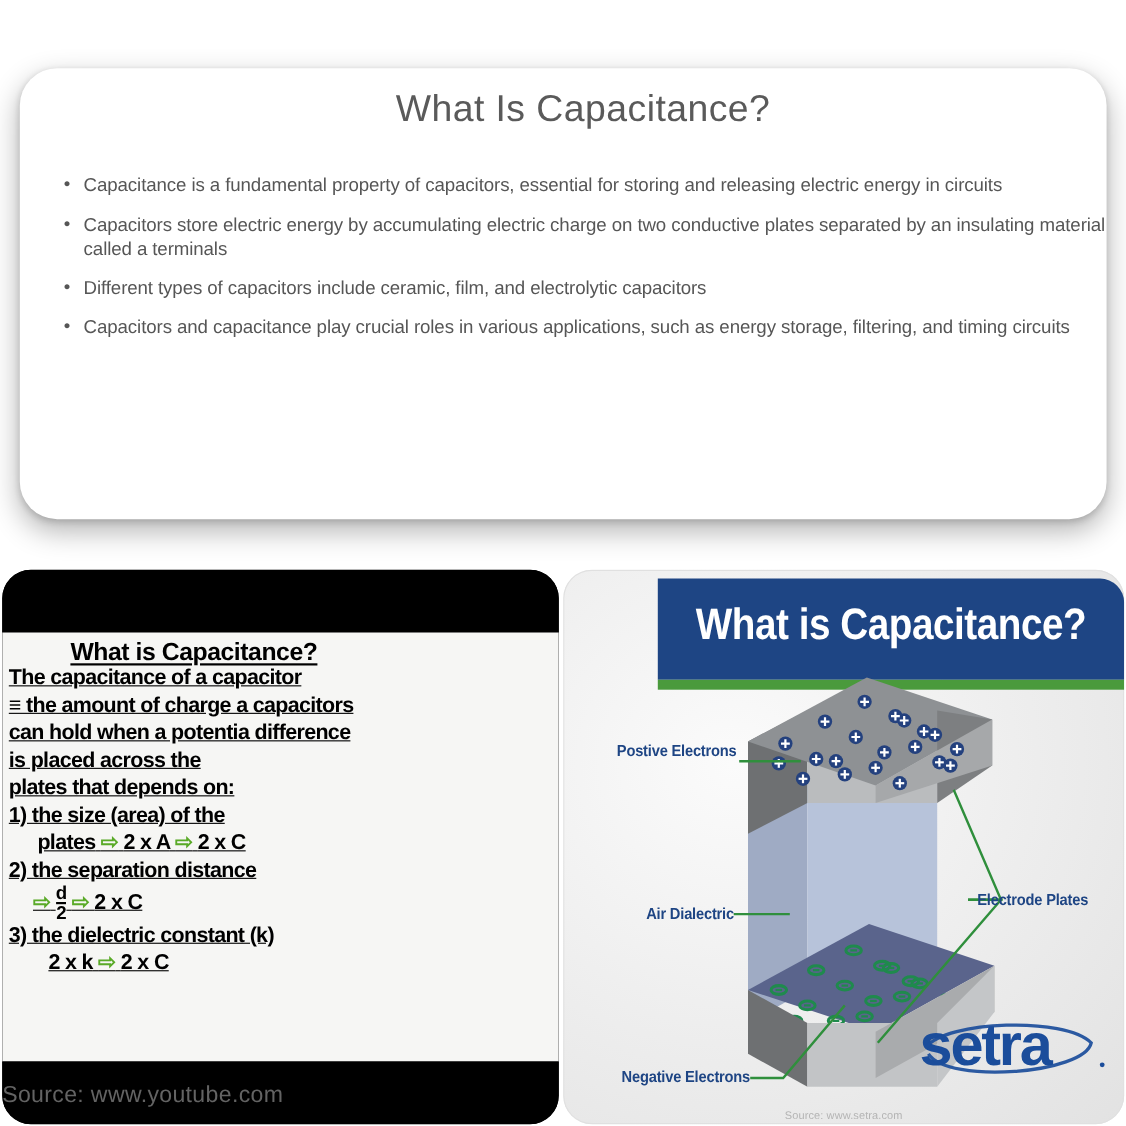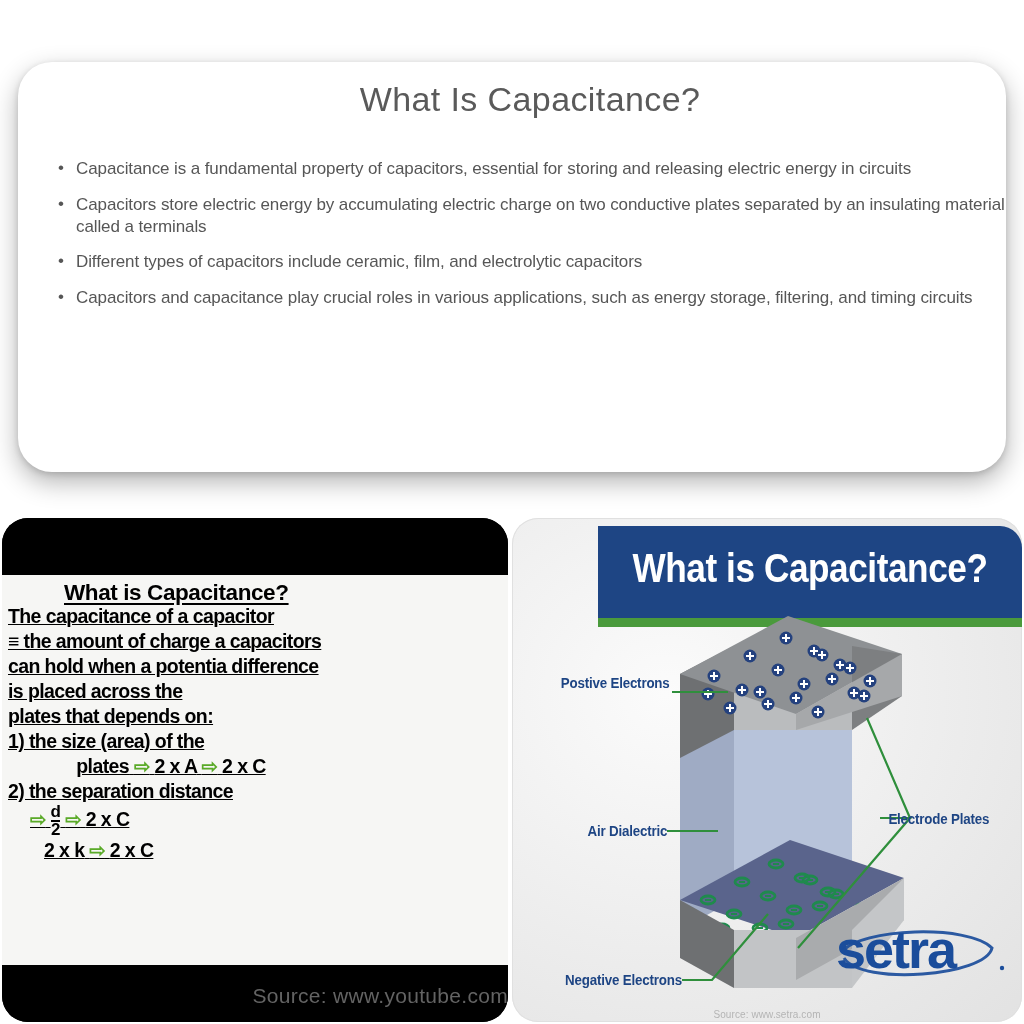--- a/index.html
+++ b/index.html
@@ -50,21 +50,21 @@
 
   
   .panel{position:absolute;top:518px;height:504px;border-radius:26px;overflow:hidden;}
 
   
   #panel-left{left:2px;width:506px;background:#000;}
   #yt-top-band{position:absolute;left:0;top:0;width:100%;height:57px;background:#000;}
   #yt-white{position:absolute;left:0;top:57px;width:100%;height:390px;background:#f6f6f4;}
   #yt-bottom-band{position:absolute;left:0;bottom:0;width:100%;height:57px;background:#000;}
   #yt-source{
-    position:absolute;left:0;bottom:14px;width:100%;text-align:right;
+    position:absolute;left:0;bottom:14px;width:100%;text-align:left;
     color:#636363;font-size:21px;font-weight:300;letter-spacing:.3px;
   }
   #yt-heading{
     position:absolute;left:62px;top:62px;font-size:22.5px;font-weight:bold;
     color:#000;text-decoration:underline;text-underline-offset:3px;
     letter-spacing:-.4px;
   }
   #yt-body{
     position:absolute;left:6px;top:86px;width:300px;
     font-size:19.5px;font-weight:bold;line-height:1.28;color:#000;
@@ -124,39 +124,40 @@
   <div id="yt-heading">What is Capacitance?</div>
 
   <div id="yt-body">
     <div>The capacitance of a capacitor</div>
     <div>≡ the amount of charge a capacitors</div>
     <div>can hold when a potentia difference</div>
     <div>is placed across the</div>
     <div>plates that depends on:</div>
 
     <div>1) the size (area) of the</div>
-    <div style="padding-left:26px;text-align:center;">
+    <div style="padding-left:26px;">
       <span>plates</span>
       <span class="garrow">⇨</span>
       <span>2 x A</span>
       <span class="garrow">⇨</span>
       <span>2 x C</span>
     </div>
 
     <div>2) the separation distance</div>
     <div style="padding-left:22px;">
       <span class="garrow">⇨</span>
       <span class="frac">
         <span>d</span>
         <span class="den">2</span>
       </span>
       <span class="garrow">⇨</span>
       <span>2 x C</span>
     </div>
 
+    <div>3) the dielectric constant (k)</div>
     <div style="padding-left:36px;">
       <span>2 x k</span>
       <span class="garrow">⇨</span>
       <span>2 x C</span>
     </div>
   </div>
 
   <div id="yt-bottom-band"></div>
   <div id="yt-source">Source: www.youtube.com</div>
 </div>

